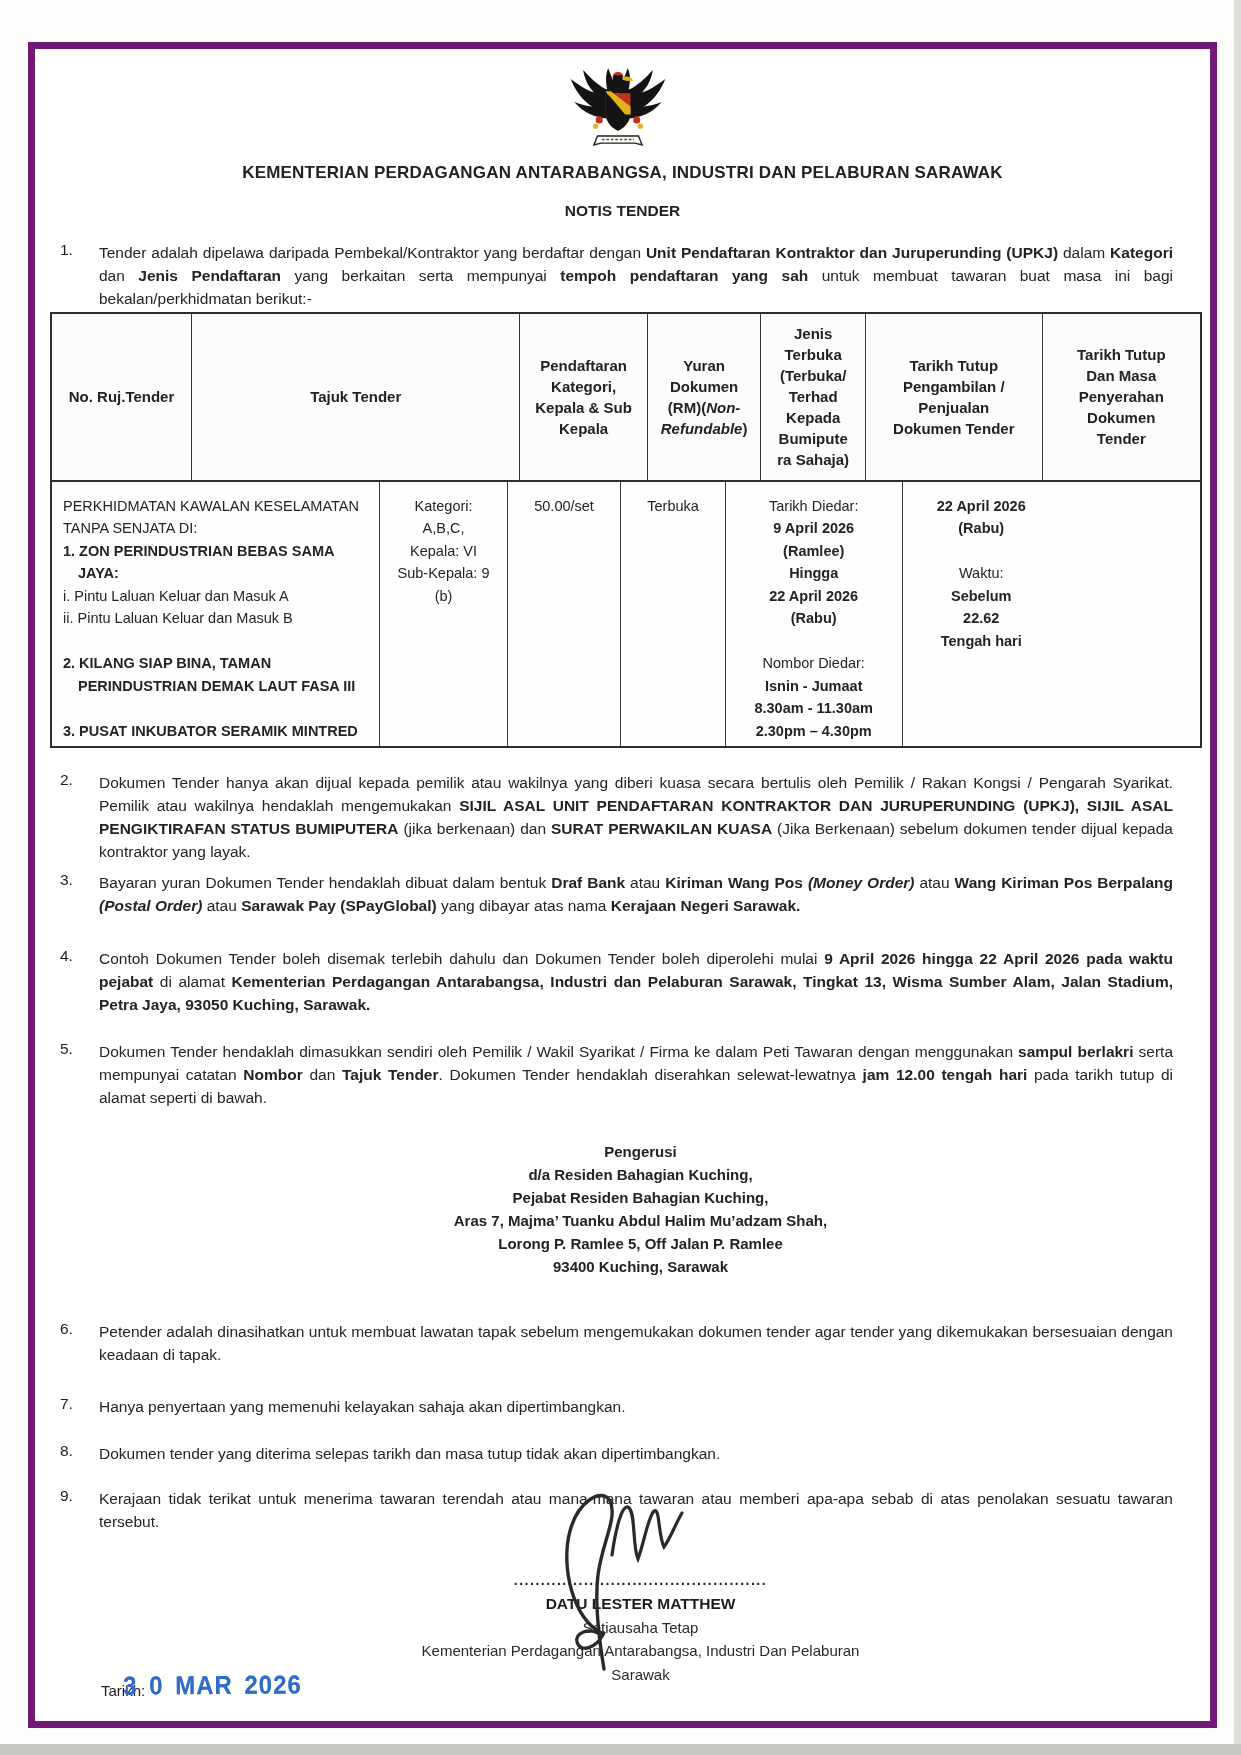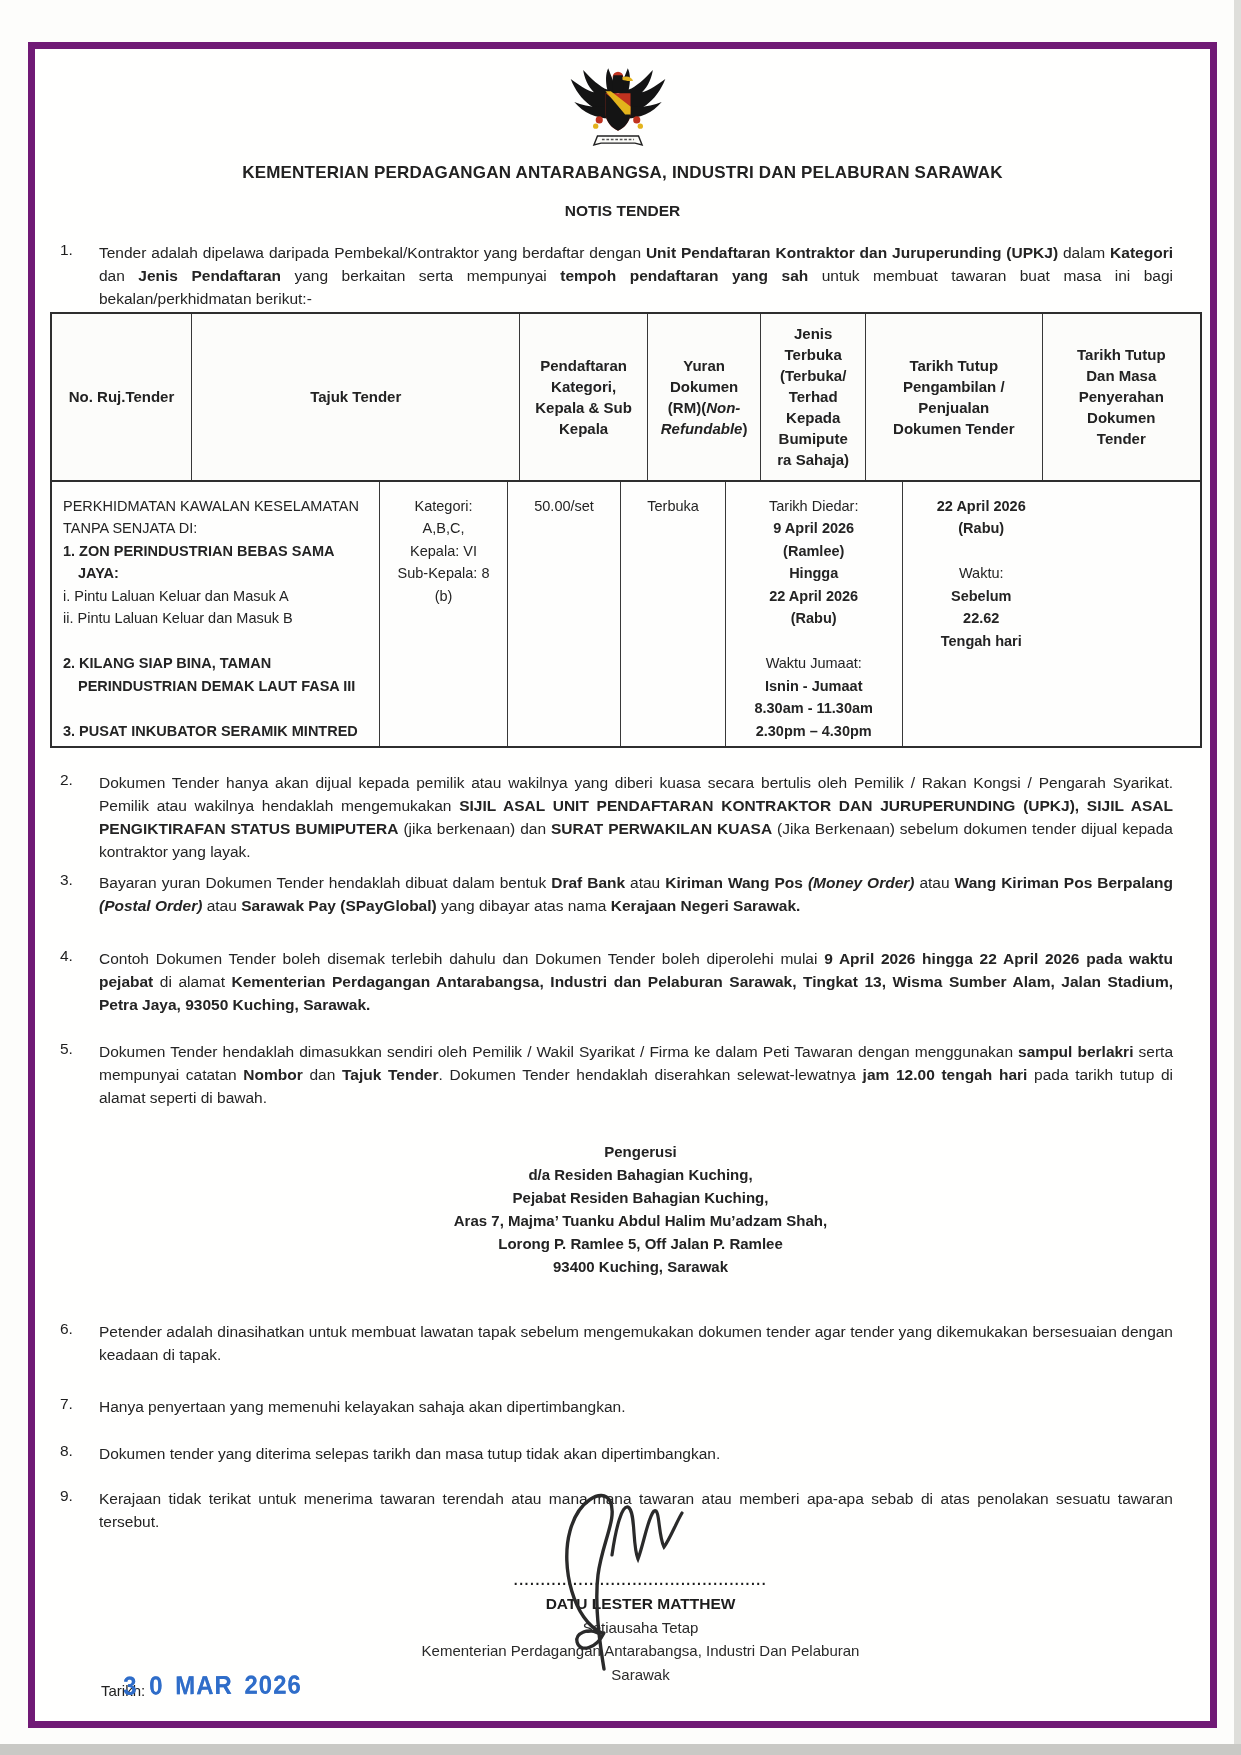--- a/index.html
+++ b/index.html
@@ -184,38 +184,38 @@
           <div class="ln">&nbsp;</div>
           <div class="ln"><span class="b">2. KILANG SIAP BINA,   TAMAN</span></div>
           <div class="ln ind"><span class="b">PERINDUSTRIAN DEMAK LAUT FASA III</span></div>
           <div class="ln">&nbsp;</div>
           <div class="ln"><span class="b">3. PUSAT INKUBATOR SERAMIK MINTRED</span></div>
         </div>
       <div class="tcell c3">
           <div class="ln">Kategori:</div>
           <div class="ln">A,B,C,</div>
           <div class="ln">Kepala: VI</div>
-          <div class="ln">Sub-Kepala: 8</div>
+          <div class="ln">Sub-Kepala: 9</div>
           <div class="ln">(b)</div>
         </div>
       <div class="tcell c4">
           <div class="ln">50.00/set</div>
         </div>
       <div class="tcell c5">
           <div class="ln">Terbuka</div>
         </div>
       <div class="tcell c6">
           <div class="ln"><span>Tarikh Diedar:</span></div>
           <div class="ln"><span class="b">9 April 2026</span></div>
           <div class="ln"><span class="b">(Ramlee)</span></div>
           <div class="ln"><span class="b">Hingga</span></div>
           <div class="ln"><span class="b">22 April 2026</span></div>
           <div class="ln"><span class="b">(Rabu)</span></div>
           <div class="ln">&nbsp;</div>
-          <div class="ln"><span>Waktu Jumaat:</span></div>
+          <div class="ln"><span>Nombor Diedar:</span></div>
           <div class="ln"><span class="b">Isnin - Jumaat</span></div>
           <div class="ln"><span class="b">8.30am - 11.30am</span></div>
           <div class="ln"><span class="b">2.30pm – 4.30pm</span></div>
         </div>
       <div class="tcell c7">
           <div class="ln"><span class="b">22 April 2026</span></div>
           <div class="ln"><span class="b">(Rabu)</span></div>
           <div class="ln">&nbsp;</div>
           <div class="ln"><span>Waktu:</span></div>
           <div class="ln"><span class="b">Sebelum</span></div>

